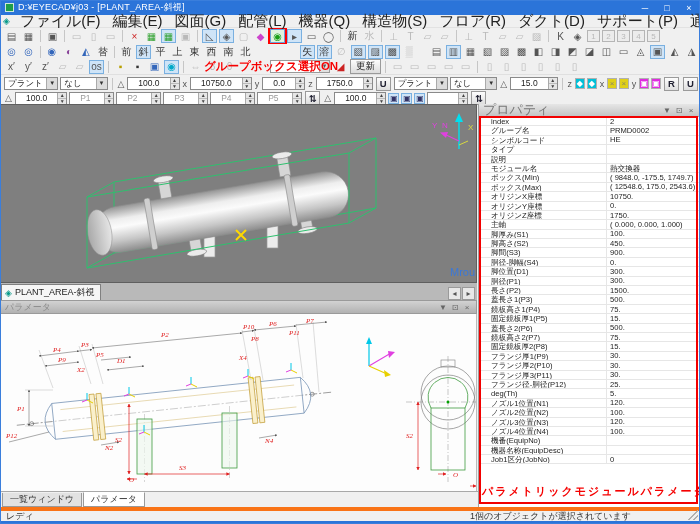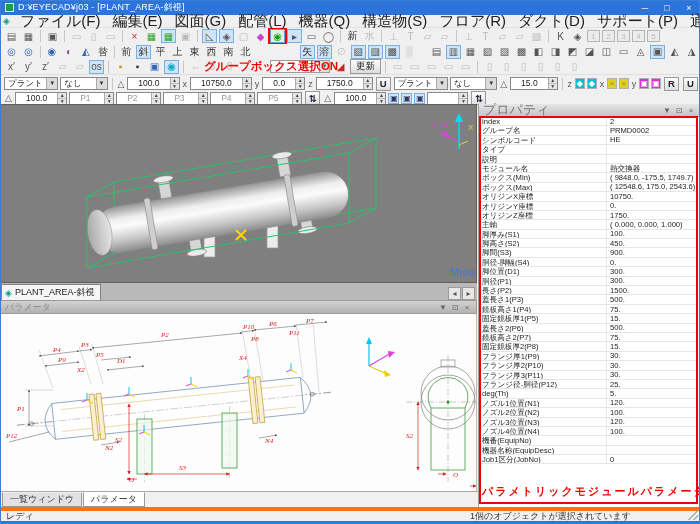--- a/index.html
+++ b/index.html
@@ -65,21 +65,21 @@
 .hicons{margin-left:auto;display:flex;margin-right:3px}
 .hicons span{width:12px;text-align:center;font-size:8px;color:#666}
 
 #draw{left:0;top:314px;width:477px;height:177px;background:#fdfdfd;border-left:1px solid #bbb;border-right:1px solid #bbb}
 
 #props{left:478px;top:104px;width:222px;height:403px;background:#fff;border-left:1px solid #a0a0a0;z-index:5}
 #prophead{height:13px;background:linear-gradient(#e6e6e6,#c4c4c4);display:flex;align-items:center;border-bottom:1px solid #aaa}
 #prophead .pt{font-size:13px;color:#777;margin-left:4px}
 #prop-rows{overflow:hidden;height:390px}
 .prow{display:flex;height:9.4px;border-bottom:1px solid #e6e6e6;align-items:center}
-.prow .pl{width:128px;padding-left:3px;border-right:1px solid #e6e6e6;font-size:7.6px;color:#222;white-space:nowrap;overflow:hidden;align-self:stretch;line-height:9px}
+.prow .pl{width:128px;padding-left:12px;border-right:1px solid #e6e6e6;font-size:7.6px;color:#222;white-space:nowrap;overflow:hidden;align-self:stretch;line-height:9px}
 .prow .pv{flex:1;padding-left:3px;font-size:7.6px;color:#222;white-space:nowrap;overflow:hidden;line-height:9px}
 #propbox{left:479px;top:116px;width:219px;height:388px;border:2px solid #f20000;z-index:20;pointer-events:none}
 #paramtext{left:482px;top:484px;width:214px;text-align:center;color:#f50000;font-weight:bold;font-size:11px;letter-spacing:2px;z-index:21;white-space:nowrap}
 
 #btabs{left:0;top:491px;width:700px;height:16px;background:#f0f0f0;border-top:1px solid #a8a8a8;display:flex;align-items:flex-end;padding-left:2px}
 .btab{height:14px;display:flex;align-items:center;padding:0 7px;font-size:9px;color:#333;border:1px solid #9a9a9a;border-top:none;background:#e2e2e2;margin-right:1px}
 .btab.active{background:#fff;border-top:1px solid #fff;height:15px}
 
 #status{left:0;top:507px;width:700px;height:14px;background:#f0f0f0;border-top:4px solid #f97316;display:flex;align-items:center}
 #status .sl{font-size:9px;color:#333;margin-left:6px}

